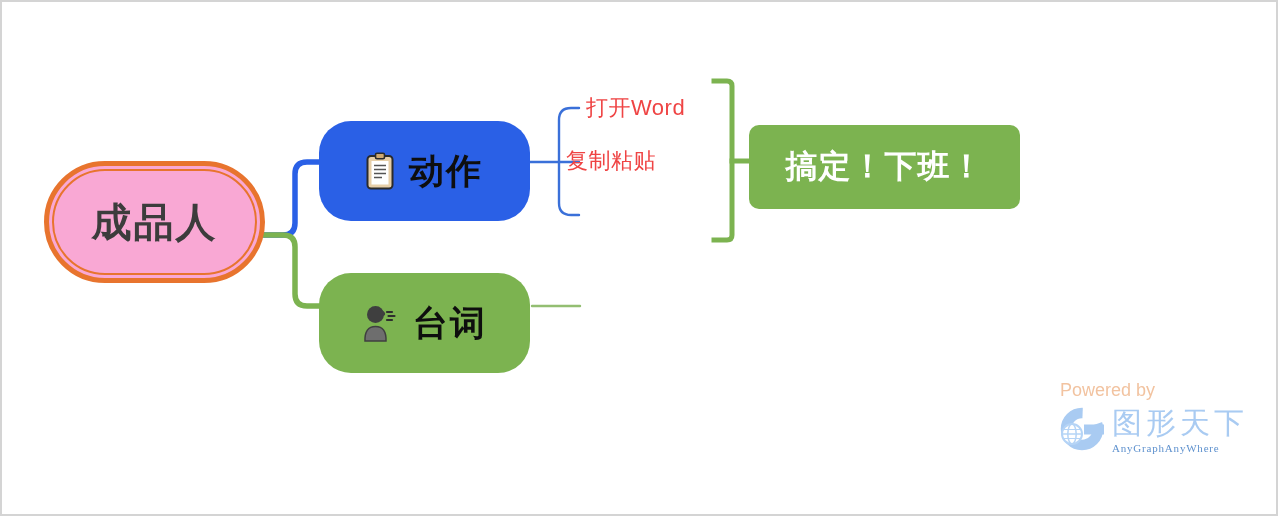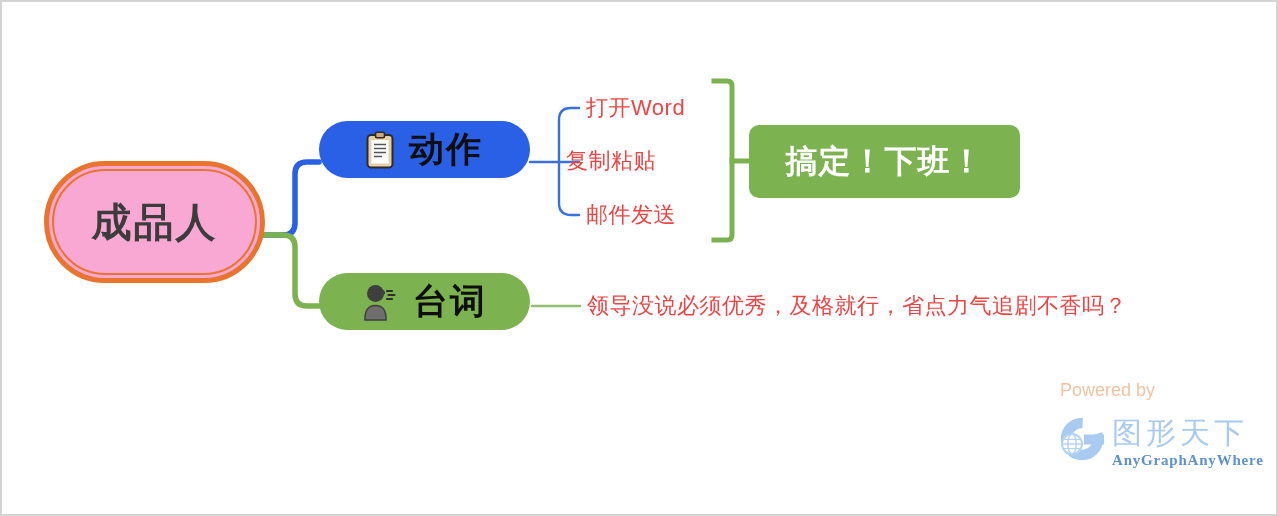--- a/index.html
+++ b/index.html
@@ -26,45 +26,45 @@
   }
   .root-node::before{
     content:"";position:absolute;inset:3px;border:2.5px solid var(--orange);border-radius:56px;
   }
   .root-label{
     font-family:"Liberation Serif","DejaVu Serif",serif;
     font-size:40px;font-weight:600;color:#3c3c3c;letter-spacing:2px;position:relative;
   }
 
   .branch-node{
-    position:absolute;width:211px;height:57px;border-radius:32px;
+    position:absolute;width:211px;height:100px;border-radius:32px;
     display:flex;align-items:center;justify-content:center;gap:15px;box-sizing:border-box;
   }
   .branch-node.blue{left:317px;top:119px;background:var(--blue);}
   .branch-node.green{left:317px;top:263px;background:var(--green);margin-top:8px;}
   .branch-label{font-size:35px;font-weight:bold;color:#0e0e0e;letter-spacing:2px;}
 
   .leaf{
     position:absolute;transform:translateY(-50%);
     font-size:22px;color:#ef4444;white-space:nowrap;letter-spacing:0.5px;
   }
 
   .result-box{
-    position:absolute;left:747px;top:123px;width:271px;height:73px;border-radius:10px;
+    position:absolute;left:747px;top:123px;width:271px;height:84px;border-radius:10px;
     background:var(--green);display:flex;align-items:center;justify-content:center;
   }
   .result-label{font-size:32px;font-weight:bold;color:#ffffff;letter-spacing:1px;}
 
   .watermark{position:absolute;left:1056px;top:378px;}
   .powered-by{font-size:18px;color:var(--wm_orange);margin-left:2px;}
-  .wm-row{display:flex;align-items:flex-start;margin-top:16px;gap:6px;}
+  .wm-row{display:flex;align-items:flex-start;margin-top:6px;gap:6px;}
   .brand-name{font-size:30px;color:var(--wm_blue_light);letter-spacing:4px;line-height:1.05;}
   .brand-tagline{
     font-family:"Liberation Serif","DejaVu Serif",serif;
-    font-size:15px;font-weight:bold;color:var(--wm_blue);letter-spacing:0.8px;margin-top:3px;
+    font-size:11px;font-weight:normal;color:var(--wm_blue);letter-spacing:0.8px;margin-top:3px;
   }
 </style>
 </head>
 <body>
 
 <div class="canvas">
 
   <svg class="connectors" viewBox="0 0 1278 516" aria-hidden="true">
 
     <path class="elbow-blue" d="M262 233 L281 233 Q293 233 293 221 L293 172 Q293 160 305 160 L317 160"></path>
@@ -90,37 +90,35 @@
       <rect x="1.5" y="4" width="25" height="32.5" rx="3.5" fill="#e7cfa8" stroke="#2b2b2b" stroke-width="2"></rect>
       <rect x="5.5" y="9" width="17" height="23.5" fill="#ffffff"></rect>
       <rect x="9.5" y="1.2" width="9" height="5.6" rx="1.5" fill="#cfa971" stroke="#2b2b2b" stroke-width="1.6"></rect>
       <path d="M8 13.5 h12 M8 17.5 h12 M8 21.5 h12 M8 25.5 h8" stroke="#555" stroke-width="1.7"></path>
     </svg>
     <span class="branch-label">动作</span>
   </div>
 
   <div class="leaf" style="left:584px;top:106px;">打开Word</div>
   <div class="leaf" style="left:564px;top:159px;">复制粘贴</div>
-  <div class="leaf" style="left:584px;top:213px;">邮件发送</div>
 
   <div class="result-box">
     <span class="result-label">搞定！下班！</span>
   </div>
 
   <div class="branch-node green">
     <svg width="36" height="38" viewBox="0 0 36 38" aria-hidden="true">
       <circle cx="13.5" cy="10.5" r="8.5" fill="#3f3f3f"></circle>
       <path d="M18 6 q6 1 5 5 l-5 3 z" fill="#3f3f3f"></path>
       <path d="M3 37 q-0.5 -14.5 10.5 -14.5 q11 0 10.5 14.5 z" fill="#6e6e6e" stroke="#3f3f3f" stroke-width="1.5"></path>
       <path d="M25 8 h5 M26.5 12 h6 M25 16 h5" stroke="#2e2e2e" stroke-width="2.2" stroke-linecap="round"></path>
     </svg>
     <span class="branch-label">台词</span>
   </div>
 
-  <div class="leaf" style="left:585px;top:304px;">领导没说必须优秀，及格就行，省点力气追剧不香吗？</div>
 
   <div class="watermark">
     <div class="powered-by">Powered by</div>
     <div class="wm-row">
       <svg width="48" height="46" viewBox="0 0 48 46" aria-hidden="true">
         <circle cx="24" cy="22" r="16" fill="none" stroke="#a9cbf2" stroke-width="10.5"></circle>
         <path d="M24 22 L50 13 L50 -4 L25 -4 Z" fill="#ffffff"></path>
         <rect x="26" y="17.5" width="20" height="10" fill="#a9cbf2"></rect>
         <circle cx="14" cy="27" r="10" fill="#ffffff" stroke="#b5d4f6" stroke-width="2"></circle>
         <ellipse cx="14" cy="27" rx="4.2" ry="10" fill="none" stroke="#b5d4f6" stroke-width="1.5"></ellipse>

